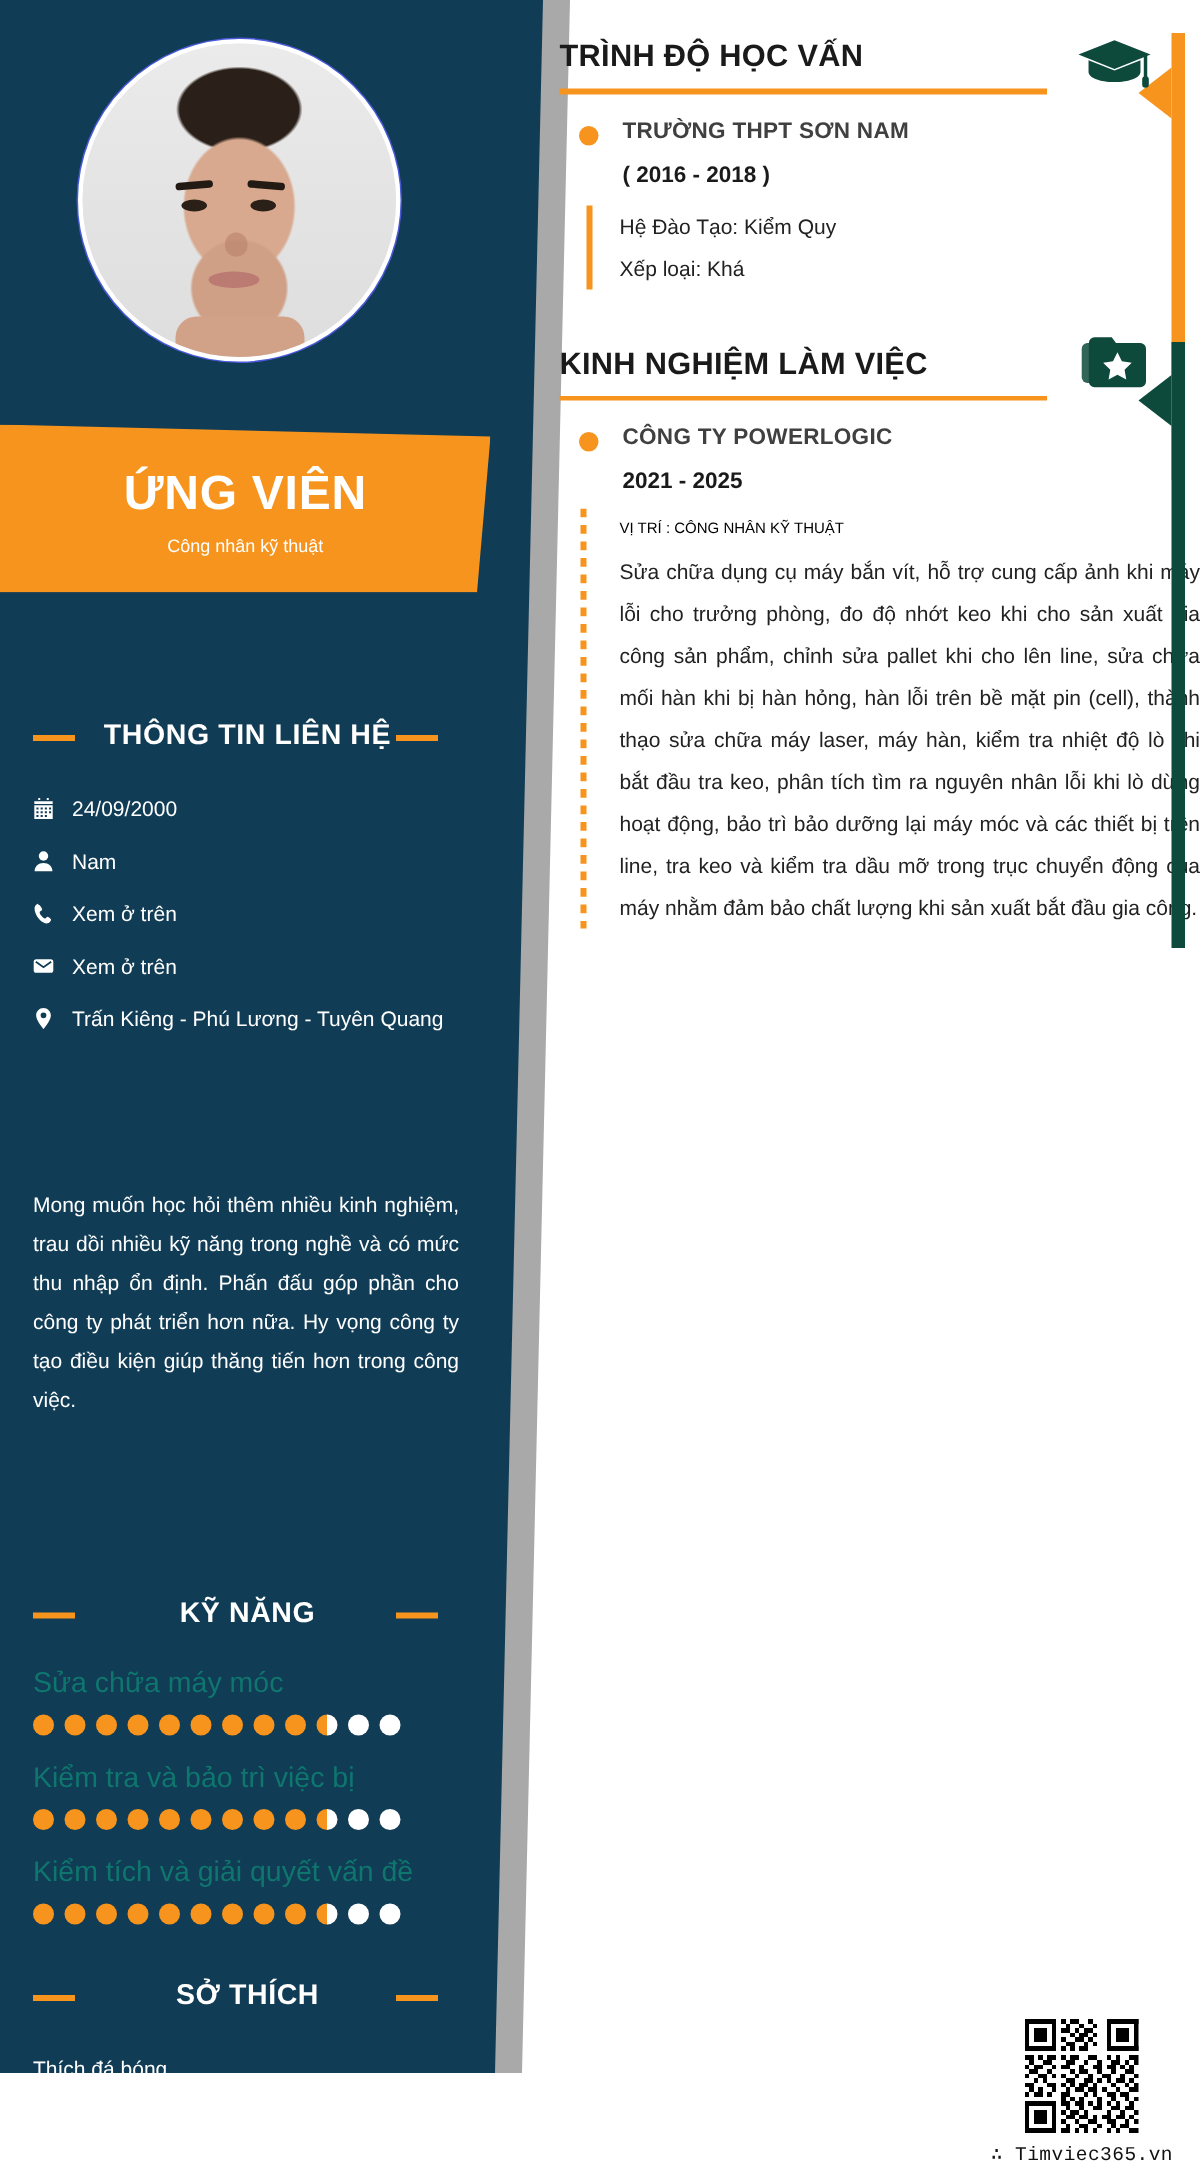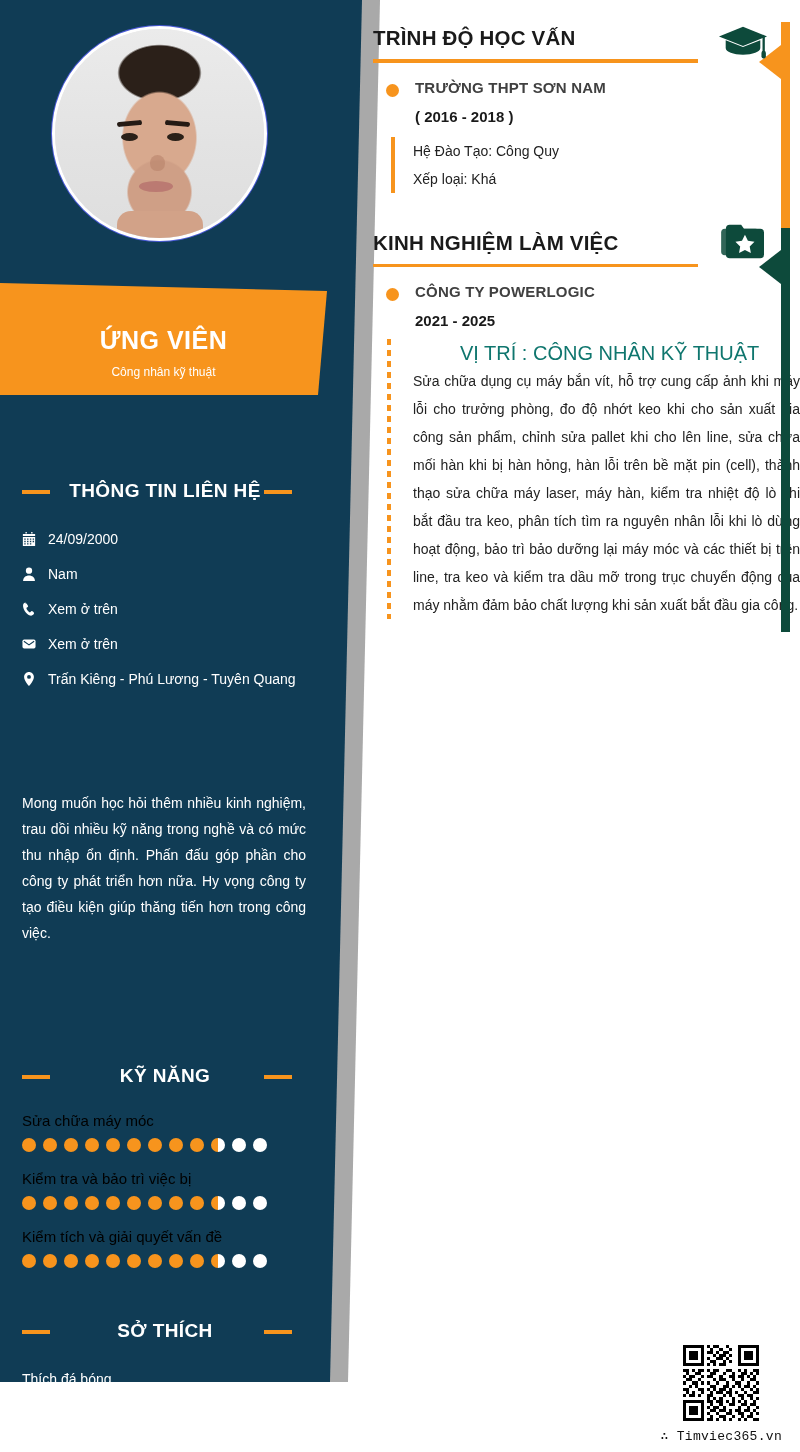--- a/index.html
+++ b/index.html
@@ -93,22 +93,22 @@
     position: absolute;
     left: 0; top: 283px;
     width: 327px; height: 112px;
     background: #f7941d;
     clip-path: polygon(0 0, 327px 8px, 318px 112px, 0 112px);
     z-index: 7;
     color: #ffffff;
     text-align: center;
   }
   .name-title {
-    margin-top: 43px;
-    font-size: 25px;
+    margin-top: 27px;
+    font-size: 32px;
     font-weight: bold;
     letter-spacing: 0.5px;
   }
   .name-sub {
     margin-top: 10px;
     font-size: 12px;
     font-weight: normal;
   }
 
   
@@ -154,21 +154,21 @@
     margin-top: 28px;
     padding: 0 24px 0 22px;
     color: #ffffff;
     font-size: 14px;
     line-height: 26px;
     text-align: justify;
   }
 
   
   .skill { padding-left: 22px; margin-top: 18px; }
-  .skill-name { color: #000000; font-size: 15px; margin-bottom: 9px; }
+  .skill-name { color: #0f766e; font-size: 19px; margin-bottom: 9px; }
   .dots { display: flex; gap: 7px; }
   .dot {
     width: 14px; height: 14px; border-radius: 50%;
     background: #ffffff;
   }
   .dot.full { background: #f7941d; }
   .dot.half {
     background: linear-gradient(90deg, #f7941d 0 50%, #ffffff 50% 100%);
   }
 
@@ -231,21 +231,21 @@
     margin-left: 14px;
     padding-left: 26px;
   }
   .exp-dotline {
     position: absolute; left: 0; top: 0;
     width: 4px; height: 100%;
     background-image: linear-gradient(#f7941d 55%, rgba(255,255,255,0) 0%);
     background-size: 4px 11px;
     background-repeat: repeat-y;
   }
-  .exp-role { color: #0f766e; font-size: 20px; line-height: 28px; margin-left: 47px; }
+  .exp-role { color: #000000; font-size: 10px; line-height: 28px; }
   .exp-desc {
     color: #222222; font-size: 14px; line-height: 28px;
     text-align: justify;
   }
 
   
   .vbar {
     position: absolute;
     width: 9px;
     z-index: 4;
@@ -463,21 +463,21 @@
       <div class="sec-head">TRÌNH ĐỘ HỌC VẤN</div>
       <div class="sec-rule"></div>
 
       <div class="entry">
         <span class="entry-bullet"></span>
         <div class="entry-title">TRƯỜNG THPT SƠN NAM</div>
         <div class="entry-date">( 2016 - 2018 )</div>
       </div>
 
       <div class="edu-detail">
-        <div class="edu-line">Hệ Đào Tạo: Công Quy</div>
+        <div class="edu-line">Hệ Đào Tạo: Kiểm Quy</div>
         <div class="edu-line">Xếp loại: Khá</div>
       </div>
     </div>
 
     <div style="margin-top:38px;">
       <div class="sec-head">KINH NGHIỆM LÀM VIỆC</div>
       <div class="sec-rule"></div>
 
       <div class="entry">
         <span class="entry-bullet"></span>

